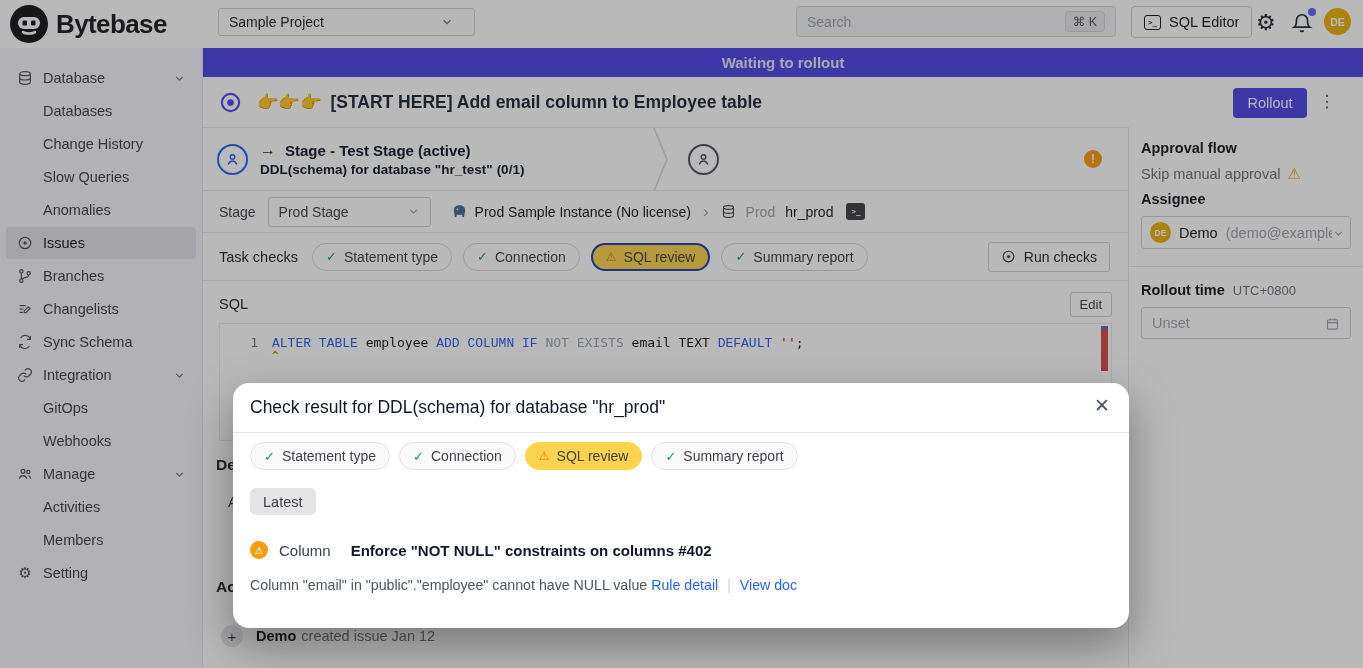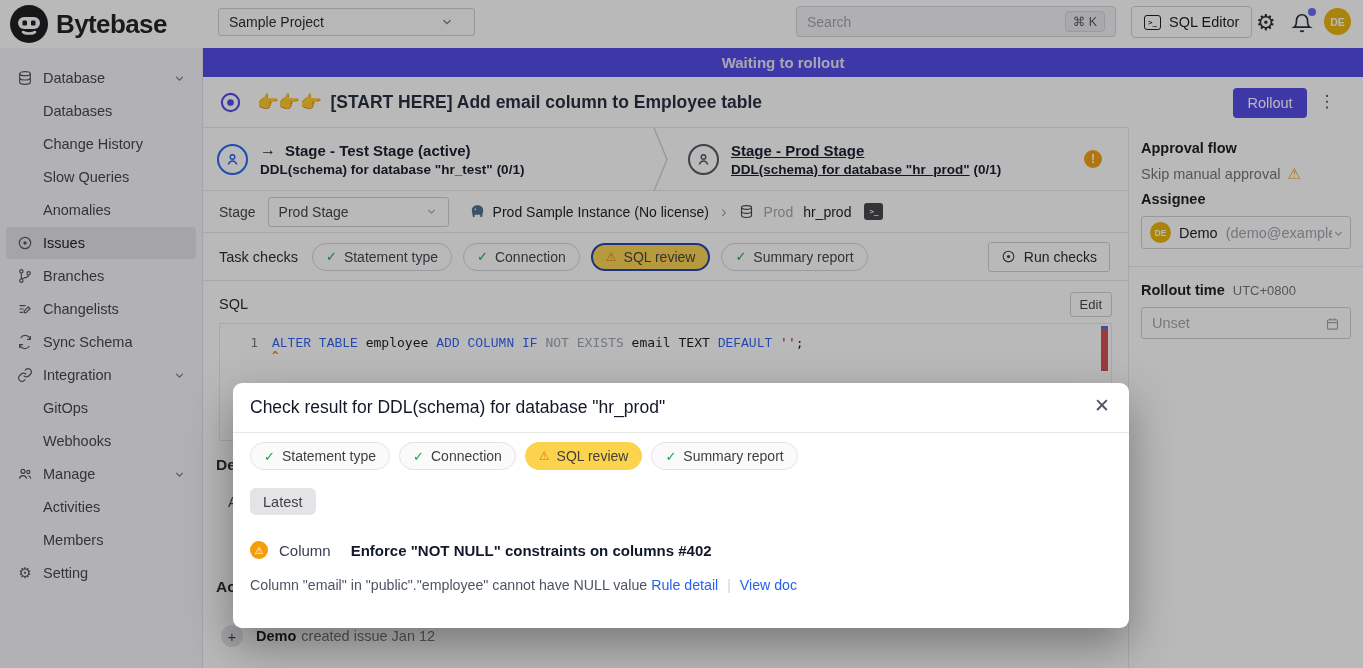--- a/index.html
+++ b/index.html
@@ -54,21 +54,21 @@
   .stage-l1 { display:flex; align-items:center; gap:9px; font-size:15px; font-weight:700; color:#111827; }
   .stage-arrow { font-weight:400; font-size:16px; }
   .stage-l2 { font-size:13.5px; font-weight:700; color:#111827; margin-top:3px; }
   .u { text-decoration:underline; }
   .stage-l2 .count { font-weight:700; text-decoration:none; margin-left:4px; }
   .slant { position:absolute; left:448px; top:0; height:63px; width:20px; }
   .alert-dot { position:absolute; right:26px; top:22px; width:18px; height:18px; border-radius:50%; background:#f59e0b; color:#fff; font-size:12px; font-weight:700; display:flex; align-items:center; justify-content:center; }
 
   .stage-bar { height:42px; border-bottom:1px solid #e5e7eb; display:flex; align-items:center; padding-left:16px; gap:10px; font-size:14px; }
   .sb-label { color:#3f3f46; margin-right:2px; }
-  .sb-select { width:181px; height:30px; border:1px solid #cfd0d4; border-radius:3px; background:#fff; display:flex; align-items:center; justify-content:space-between; padding:0 10px; color:#3f3f46; }
+  .sb-select { width:163px; height:30px; border:1px solid #cfd0d4; border-radius:3px; background:#fff; display:flex; align-items:center; justify-content:space-between; padding:0 10px; color:#3f3f46; }
   .sb-instance { display:flex; align-items:center; gap:7px; margin-left:10px; color:#18181b; font-weight:500; }
   .sb-sep { color:#a1a1aa; font-size:17px; margin:0 2px; }
   .sb-env { color:#a1a1aa; }
   .sb-db { color:#18181b; font-weight:500; }
   .term-badge { width:19px; height:17px; background:#3f3f46; border-radius:3px; color:#fff; font-family:"DejaVu Sans Mono",monospace; font-size:7.5px; font-weight:700; display:flex; align-items:center; justify-content:center; margin-left:3px; }
 
   .checks-row { height:48px; border-bottom:1px solid #e5e7eb; display:flex; align-items:center; padding:0 16px; gap:11px; position:relative; }
   .cr-label { font-size:14.5px; font-weight:500; color:#27272a; margin-right:3px; }
   .pill { height:28px; border-radius:999px; border:1px solid #d4d4d8; background:#fff; display:flex; align-items:center; gap:7px; padding:0 13px; font-size:14px; color:#3f3f46; }
   .pill .ck { color:#16a34a; font-size:13px; }
@@ -111,21 +111,21 @@
   .as-name { font-size:14.5px; color:#18181b; }
   .as-email { font-size:14.5px; color:#a1a1aa; }
   .as-chev { position:absolute; right:5px; top:10px; color:#a1a1aa; background:#fff; }
   .rp-divider { margin:17px -12px 0; border-top:1px solid #e5e7eb; }
   .rollout-title { margin-top:15px; display:flex; align-items:baseline; gap:8px; }
   .tz { font-size:13px; font-weight:400; color:#71717a; }
   .unset-box { margin-top:9px; height:32px; border:1px solid #cfd0d4; border-radius:3px; display:flex; align-items:center; justify-content:space-between; padding:0 10px; color:#a1a1aa; font-size:14.5px; }
 
   
   .overlay { position:absolute; inset:0; background:rgba(24,24,27,0.30); z-index:10; }
-  .modal { position:absolute; left:233px; top:383px; width:896px; height:245px; background:#fff; border-radius:9px; z-index:20; box-shadow:0 18px 45px rgba(0,0,0,0.35); }
+  .modal { position:absolute; left:233px; top:383px; width:896px; height:245px; background:#fff; border-radius:16px; z-index:20; box-shadow:0 18px 45px rgba(0,0,0,0.35); }
   .m-title { position:absolute; left:17px; top:14px; font-size:17.5px; font-weight:500; color:#111827; }
   .m-close { position:absolute; right:19px; top:11px; font-size:19px; color:#4b5563; }
   .m-hr { position:absolute; left:0; right:0; top:49px; border-top:1px solid #e5e7eb; }
   .m-pills { position:absolute; left:17px; top:59px; display:flex; gap:9px; }
   .m-pills .pill { background:#fafafa; border-color:#e4e4e7; }
   .m-pills .pill.warn { background:#fcd34d; border-color:#fcd34d; }
   .m-latest { position:absolute; left:17px; top:105px; height:27px; background:#e4e4e7; border-radius:6px; padding:0 13px; display:flex; align-items:center; font-size:14.5px; font-weight:500; color:#3f3f46; }
   .m-find { position:absolute; left:17px; top:158px; display:flex; align-items:center; gap:11px; }
   .find-ic { width:18px; height:18px; border-radius:50%; background:#f59e0b; color:#fff; font-size:10px; display:flex; align-items:center; justify-content:center; }
   .find-cat { font-size:15px; color:#374151; }
@@ -332,26 +332,20 @@
             <polyline points="3,0 16,31.5 3,63"></polyline>
           </svg>
         </div>
       <div class="stage-cell second">
         <div class="ring gray">
           <svg width="17" height="17" viewBox="0 0 24 24" fill="none" stroke="currentColor" stroke-width="2">
               <circle cx="12" cy="8.5" r="3.2"></circle>
               <path d="M6 19c1.2-3.2 3.3-4.8 6-4.8s4.8 1.6 6 4.8"></path>
             </svg>
         </div>
-        <div>
-          <div class="stage-l1">
-              <span class="u">Stage - Prod Stage</span>
-            </div>
-          <div class="stage-l2"><span class="u">DDL(schema) for database "hr_prod"</span><span class="count">(0/1)</span></div>
-        </div>
         <div class="alert-dot">!</div>
       </div>
     </div>
 
     <div class="stage-bar">
       <span class="sb-label">Stage</span>
       <div class="sb-select">
         <span>Prod Stage</span>
         <svg width="13" height="13" viewBox="0 0 24 24" fill="none" stroke="#a1a1aa" stroke-width="2">
             <path d="M6 9l6 6 6-6"></path>

